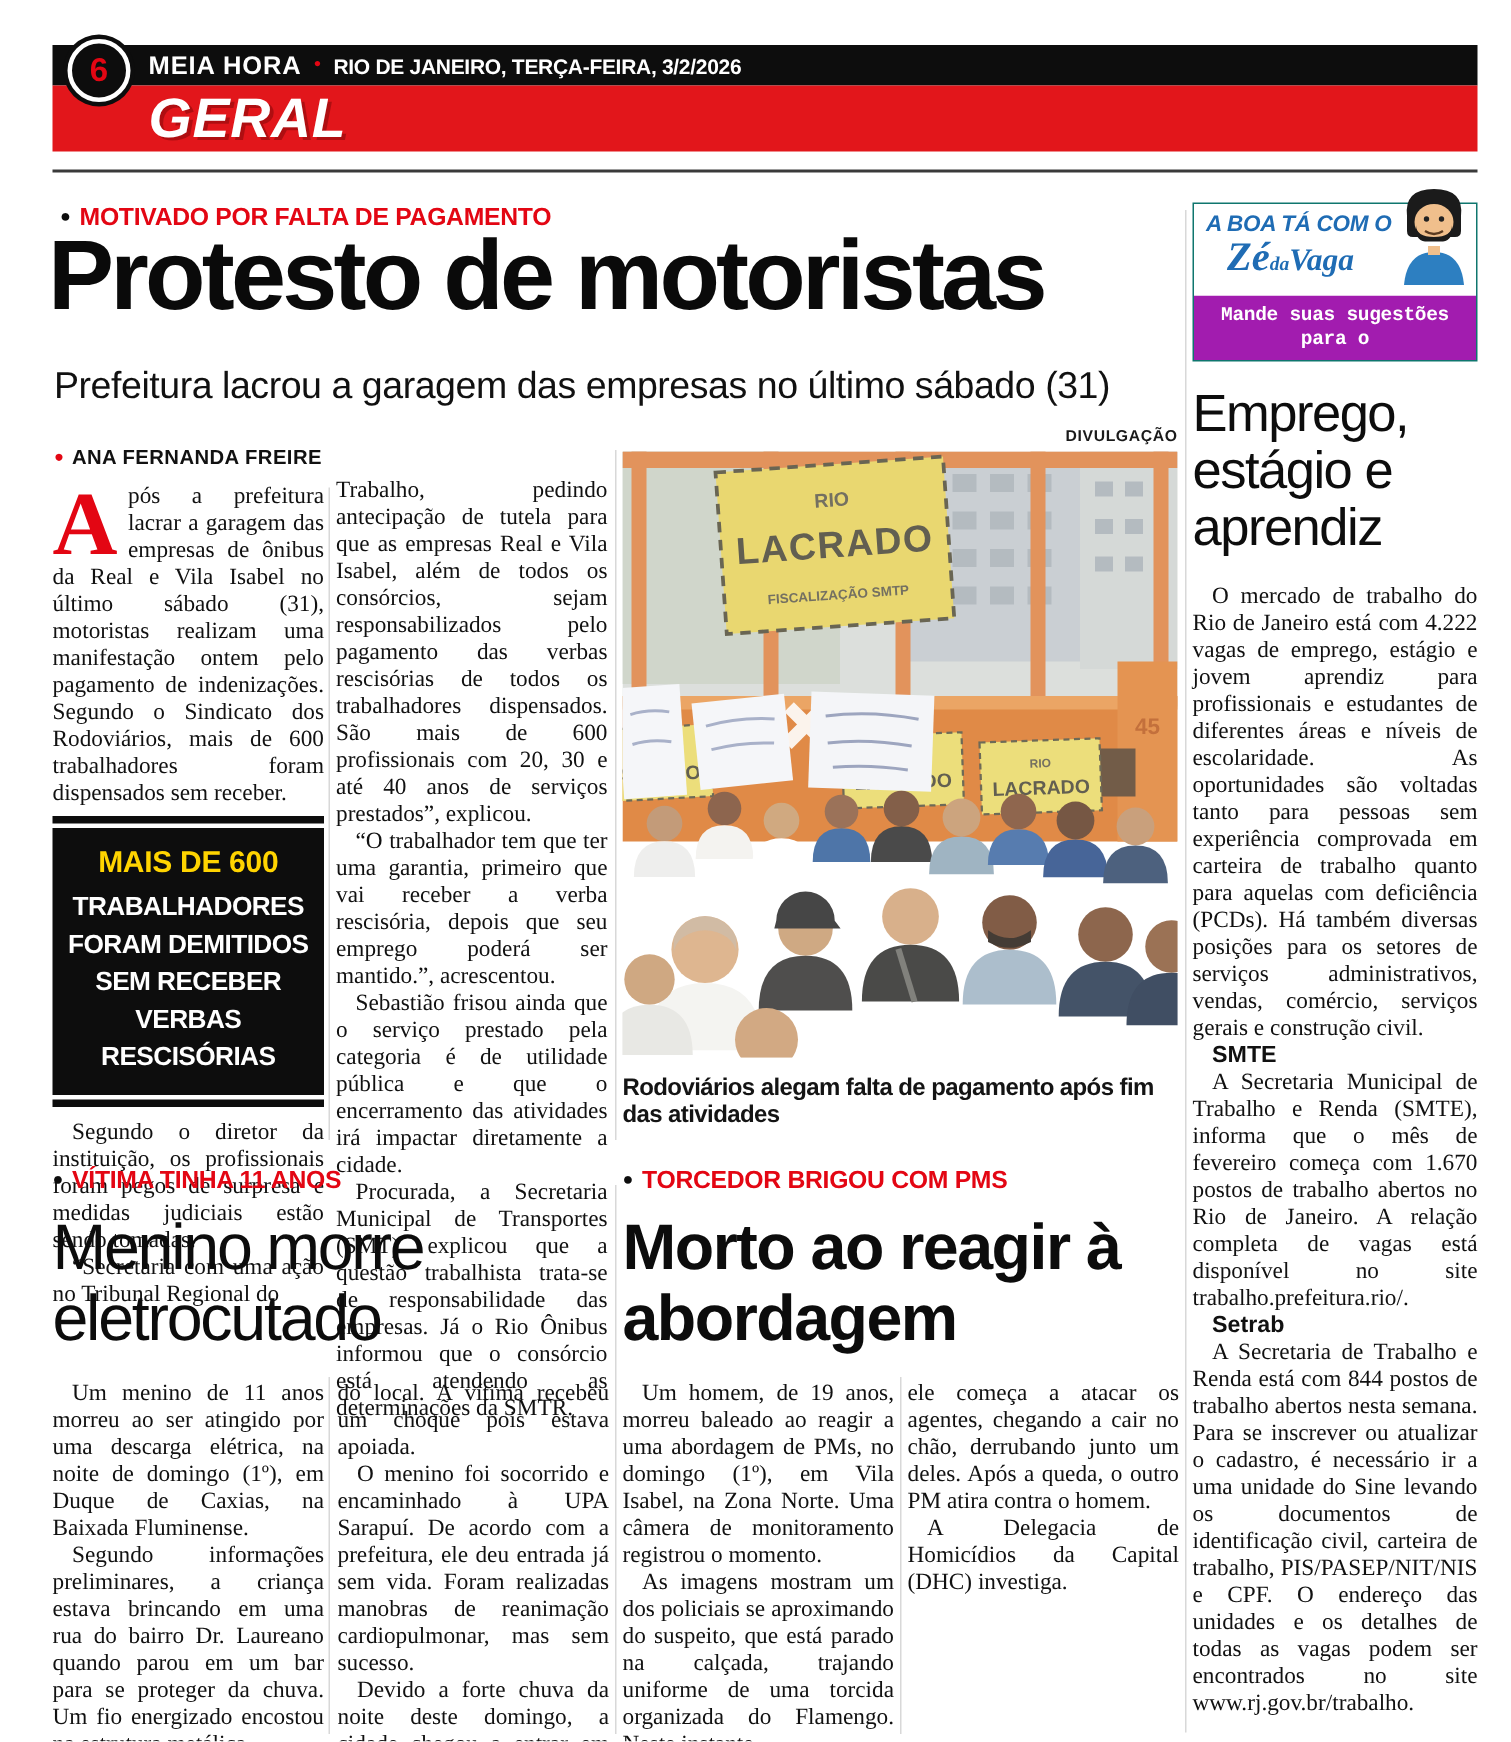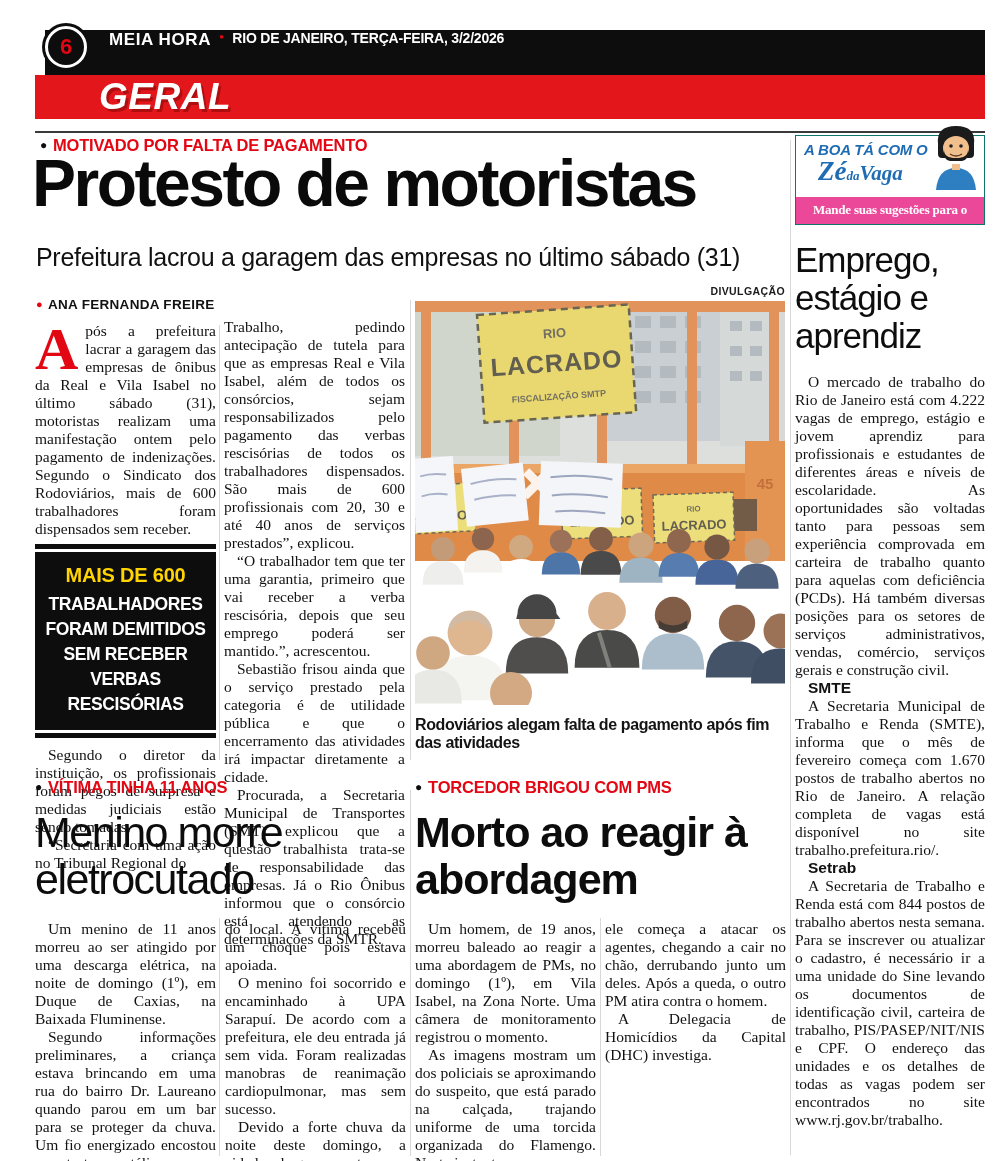--- a/index.html
+++ b/index.html
@@ -2,21 +2,21 @@
 <html lang="pt-BR"><head>
 <meta charset="utf-8">
 <title>Meia Hora — Geral</title>
 <style>
   html,body{margin:0;padding:0;background:#fff;}
   #page{position:relative;width:1007px;height:1161px;background:#fff;overflow:hidden;
         font-family:"Liberation Serif","DejaVu Serif",serif;color:#111;}
 
   
   .header{position:absolute;left:35px;top:30px;width:950px;}
-  .bar-black{height:45px;background:#0d0d0d;display:flex;align-items:flex-start;padding-left:64px;gap:8px;margin-left:10px;}
+  .bar-black{height:27px;background:#0d0d0d;display:flex;align-items:center;padding-left:64px;gap:8px;}
   .masthead{font-family:"Liberation Sans","DejaVu Sans",sans-serif;font-weight:bold;color:#fff;
             font-size:17px;letter-spacing:.6px;}
   .red-dot{color:#e30613;font-size:15px;line-height:1;}
   .dateline{font-family:"Liberation Sans","DejaVu Sans",sans-serif;font-weight:bold;color:#fff;
             font-size:14px;letter-spacing:-0.2px;}
   .bar-red{height:44px;background:#e2161b;display:flex;align-items:center;padding-left:64px;}
   .section-title{font-family:"Liberation Sans","DejaVu Sans",sans-serif;font-style:italic;font-weight:bold;
                  color:#fff;font-size:37px;letter-spacing:.5px;text-shadow:2.5px 2.5px 0 rgba(80,0,0,.35);}
   .page-badge{position:absolute;left:10px;top:-4px;width:36px;height:36px;border-radius:50%;
               background:#0d0d0d;border:3px solid #fff;box-shadow:0 0 0 3px #0d0d0d;
@@ -67,22 +67,22 @@
   .sidebar{position:absolute;left:795px;top:135px;width:190px;}
   .promo-box{border:1px solid #0f766e;}
   .promo-top{position:relative;height:56px;background:#fff;padding:5px 8px 0;}
   .tagline{color:#1f6cb4;font-family:"Liberation Sans","DejaVu Sans",sans-serif;font-weight:bold;
            font-style:italic;font-size:15px;letter-spacing:-0.2px;}
   .brand{color:#1f6cb4;font-style:italic;font-weight:bold;line-height:26px;margin-left:14px;}
   .brand .ze{font-size:27px;}
   .brand .da{font-size:13px;}
   .brand .vaga{font-size:21px;}
   .promo-avatar{position:absolute;right:2px;top:-12px;}
-  .promo-bottom{background:#ec4899;color:#fff;text-align:center;
-                font-family:Liberation Serif, serif;font-weight:bold;
+  .promo-bottom{background:#a21caf;color:#fff;text-align:center;
+                font-family:Liberation Mono, monospace;font-weight:bold;
                 font-size:13px;line-height:16px;padding:5px 2px 6px;letter-spacing:-0.2px;}
   .sb-headline{font-family:"Liberation Sans","DejaVu Sans",sans-serif;font-size:35px;line-height:38px;
                letter-spacing:-1px;margin:16px 0 18px;font-weight:normal;color:#0d0d0d;}
   .sb-sec-title{font-family:"Liberation Sans","DejaVu Sans",sans-serif;font-weight:bold;
                 font-size:16px;line-height:20px;text-indent:13px;margin:0;}
 
   
   .article{position:absolute;width:372px;}
   #article-left{left:35px;top:778px;}
   #article-mid{left:415px;top:778px;}

